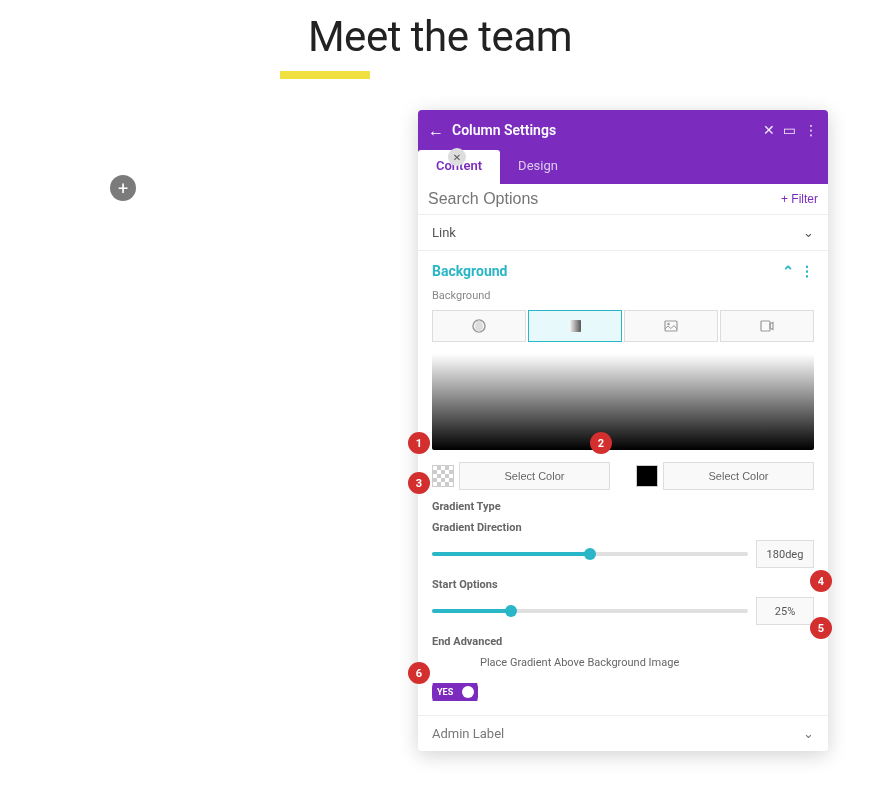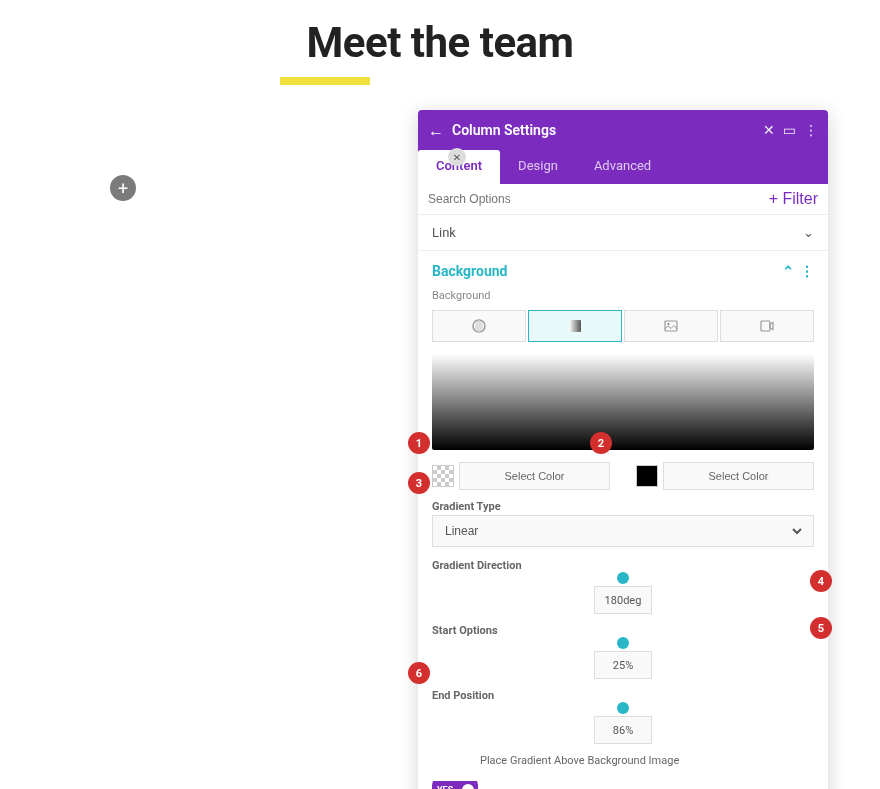--- a/index.html
+++ b/index.html
@@ -15,23 +15,23 @@
     .page-bg {
       width: 880px;
       height: 789px;
       background: #fff;
       position: relative;
     }
 
     .page-title {
       text-align: center;
       font-size: 42px;
-      font-weight: 700;
+      font-weight: 400;
       color: #222;
-      padding-top: 18px;
+      padding-top: 12px;
       letter-spacing: -0.5px;
     }
 
     .yellow-bar {
       width: 90px;
       height: 8px;
       background: #f0e040;
       margin: 10px auto 0 auto;
       margin-left: 280px;
     }
@@ -133,30 +133,30 @@
       align-items: center;
       padding: 6px 10px;
       border-bottom: 1px solid #eee;
       background: #fff;
     }
 
     .search-input {
       flex: 1;
       border: none;
       outline: none;
-      font-size: 12px;
+      font-size: 16px;
       color: #666;
       background: transparent;
     }
 
     .filter-btn {
       background: none;
       border: none;
       color: #7b2cbf;
-      font-size: 16px;
+      font-size: 12px;
       cursor: pointer;
       display: flex;
       align-items: center;
       gap: 3px;
     }
 
     
     .panel-body {
       padding: 0;
       background: #fff;
@@ -268,21 +268,20 @@
       appearance: auto;
     }
 
     
     .slider-row {
       padding: 4px 14px;
       display: flex;
       align-items: center;
       gap: 8px;
       position: relative;
-      flex-direction: column;
     }
 
     .slider-track {
       flex: 1;
       height: 4px;
       background: #e0e0e0;
       border-radius: 2px;
       position: relative;
     }
 
@@ -408,21 +407,20 @@
       <div class="panel-header-icons">
         <span class="panel-icon">✕</span>
         <span class="panel-icon">▭</span>
         <span class="panel-icon">⋮</span>
       </div>
     </div>
 
     <div class="tabs">
       <div class="tab active">Content</div>
       <div class="tab">Design</div>
-      <div class="tab">Advanced</div>
     </div>
 
     <div class="search-bar">
       <input class="search-input" type="text" placeholder="Search Options" style="">
       <button class="filter-btn">+ Filter</button>
     </div>
 
     <div class="panel-body">
 
       <div class="section-link">
@@ -481,53 +479,40 @@
             <div style="width:22px;height:22px;border:1px solid #ccc;background:repeating-conic-gradient(#ccc 0% 25%,white 0% 50%) 0 0/8px 8px;flex-shrink:0;"></div>
             <button style="flex:1;height:28px;border:1px solid #ddd;background:#f9f9f9;font-size:11px;color:#666;cursor:pointer;">Select Color</button>
           </div>
           <div style="flex:1;display:flex;align-items:center;gap:5px;">
             <div style="width:22px;height:22px;border:1px solid #ccc;background:#000;flex-shrink:0;"></div>
             <button style="flex:1;height:28px;border:1px solid #ddd;background:#f9f9f9;font-size:11px;color:#666;cursor:pointer;">Select Color</button>
           </div>
         </div>
 
         <div class="field-label">Gradient Type</div>
-        <div class="field-select">
-          <select>
-            <option>Linear</option>
-            <option>Radial</option>
-          </select>
-        </div>
 
         <div class="field-label">Gradient Direction</div>
         <div class="slider-row">
           <div class="slider-track">
             <div class="slider-fill" style="width:50%"></div>
             <div class="slider-thumb" style="left:calc(50% - 6px)"></div>
           </div>
           <div class="slider-value">180deg</div>
         </div>
 
         <div class="field-label">Start Options</div>
         <div class="slider-row">
           <div class="slider-track">
             <div class="slider-fill" style="width:25%"></div>
             <div class="slider-thumb" style="left:calc(25% - 6px)"></div>
           </div>
           <div class="slider-value">25%</div>
         </div>
 
-        <div class="field-label">End Position</div>
-        <div class="slider-row">
-          <div class="slider-track">
-            <div class="slider-fill" style="width:86%"></div>
-            <div class="slider-thumb" style="left:calc(86% - 6px)"></div>
-          </div>
-          <div class="slider-value">86%</div>
-        </div>
+        <div class="field-label">End Advanced</div>
 
         <div class="toggle-row">
           <span class="toggle-label">Place Gradient Above Background Image</span>
         </div>
         <div style="padding:2px 14px 8px 14px;display:flex;align-items:center;gap:6px;">
           <div style="display:flex;align-items:center;border-radius:10px;overflow:hidden;height:30px;cursor:pointer;">
             <div style="background:#7b2cbf;color:#fff;font-size:9px;font-weight:700;padding:0 5px;height:18px;display:flex;align-items:center;">YES</div>
             <div style="width:20px;height:18px;background:#7b2cbf;display:flex;align-items:center;justify-content:center;">
               <div style="width:12px;height:12px;background:#fff;border-radius:50%;"></div>
             </div>

